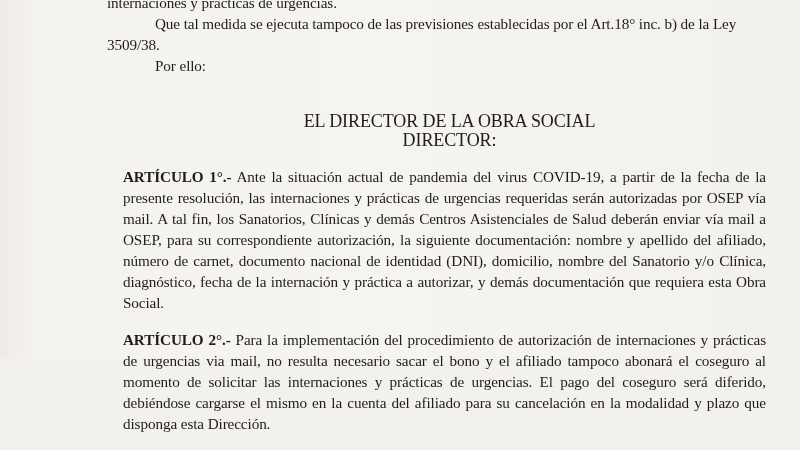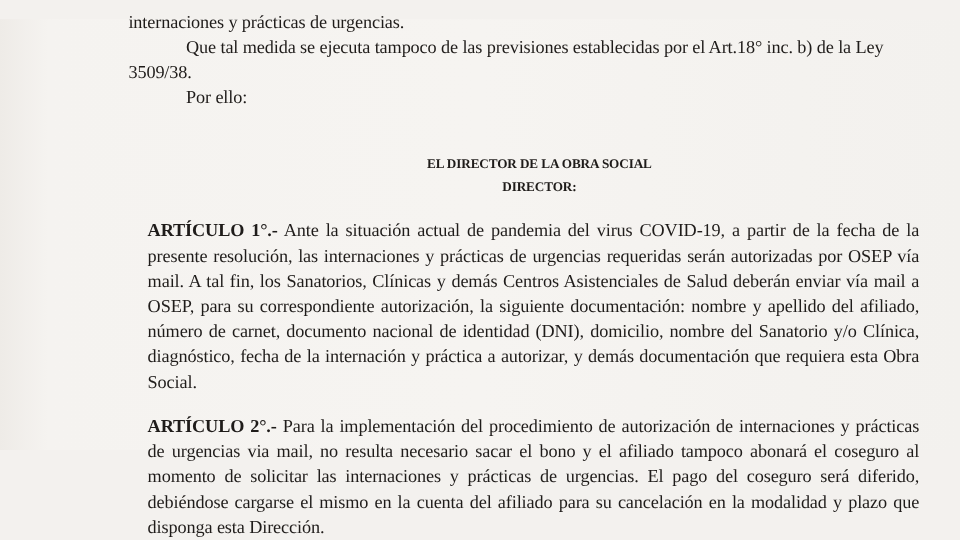--- a/index.html
+++ b/index.html
@@ -10,40 +10,40 @@
       width: 800px;
       height: 450px;
       overflow: hidden;
       background: #f3f1ee;
       font-family: "Liberation Serif", "DejaVu Serif", serif;
       color: #1f1c1a;
       position: relative;
     }
     .page {
       position: absolute;
-      left: 0; top: 16px;
+      left: 0; top: 0;
       width: 800px; height: 359px;
       background: linear-gradient(90deg, #eeebe7 0px, #f5f3f0 40px, #f6f4f1 400px, #f3f1ee 800px);
     }
     .content {
       position: absolute;
       left: 107px;
       top: -8px;
       width: 675px;
       font-size: 15.2px;
       line-height: 21px;
       letter-spacing: -0.1px;
     }
     .line { white-space: nowrap; }
     .indent { padding-left: 48px; }
     .heading-block {
       margin-top: 36px;
       text-align: center;
-      font-weight: bold;
-      font-size: 11px;
+      font-weight: normal;
+      font-size: 18px;
       line-height: 19px;
       padding-left: 10px;
     }
     .article {
       text-align: justify;
       margin-top: 16px;
     }
     .article .lbl { font-weight: bold; }
     .article p { margin: 16px; }
     .art2 { margin-top: 8px; }

